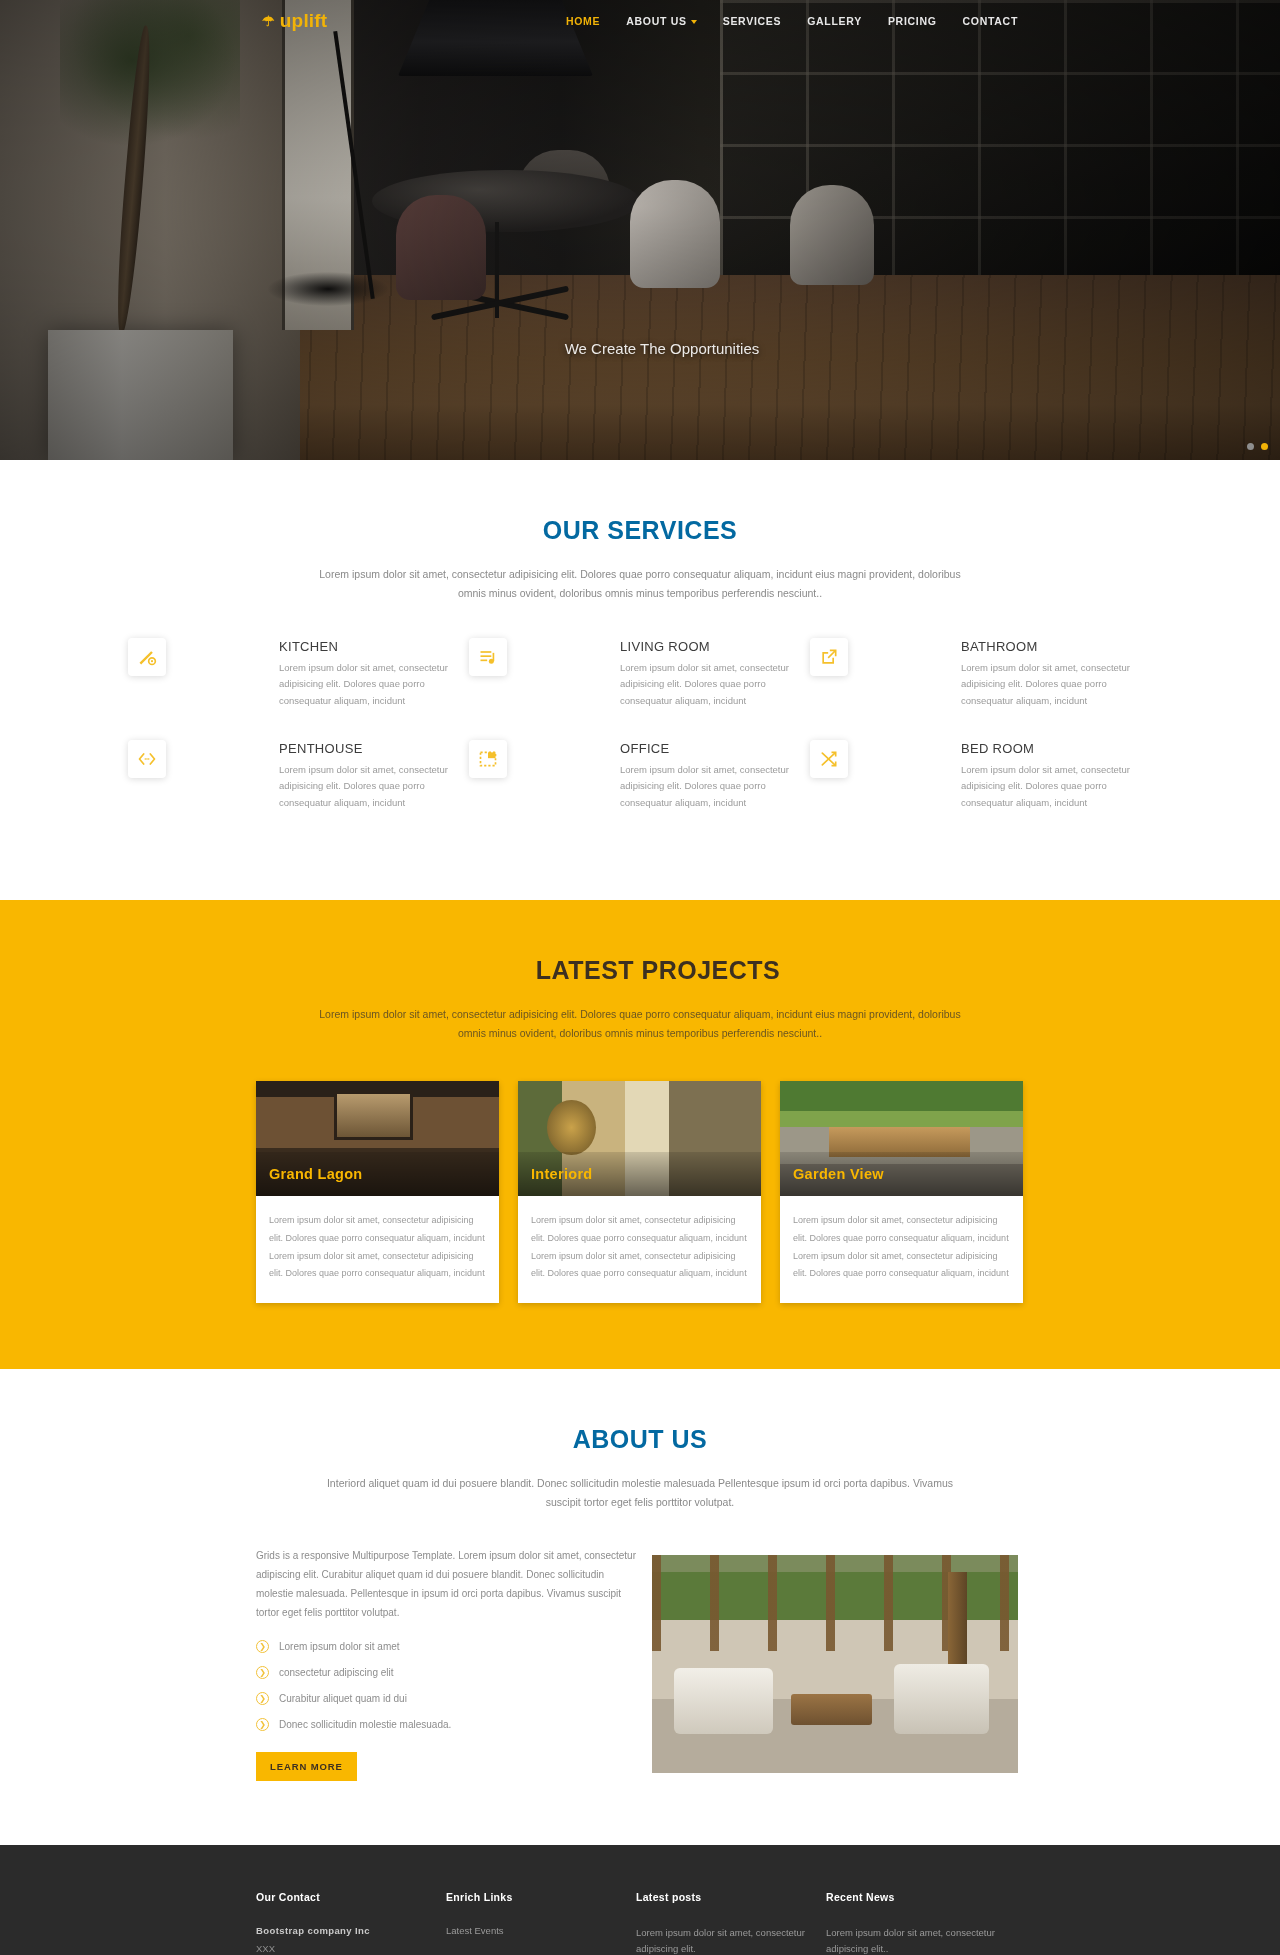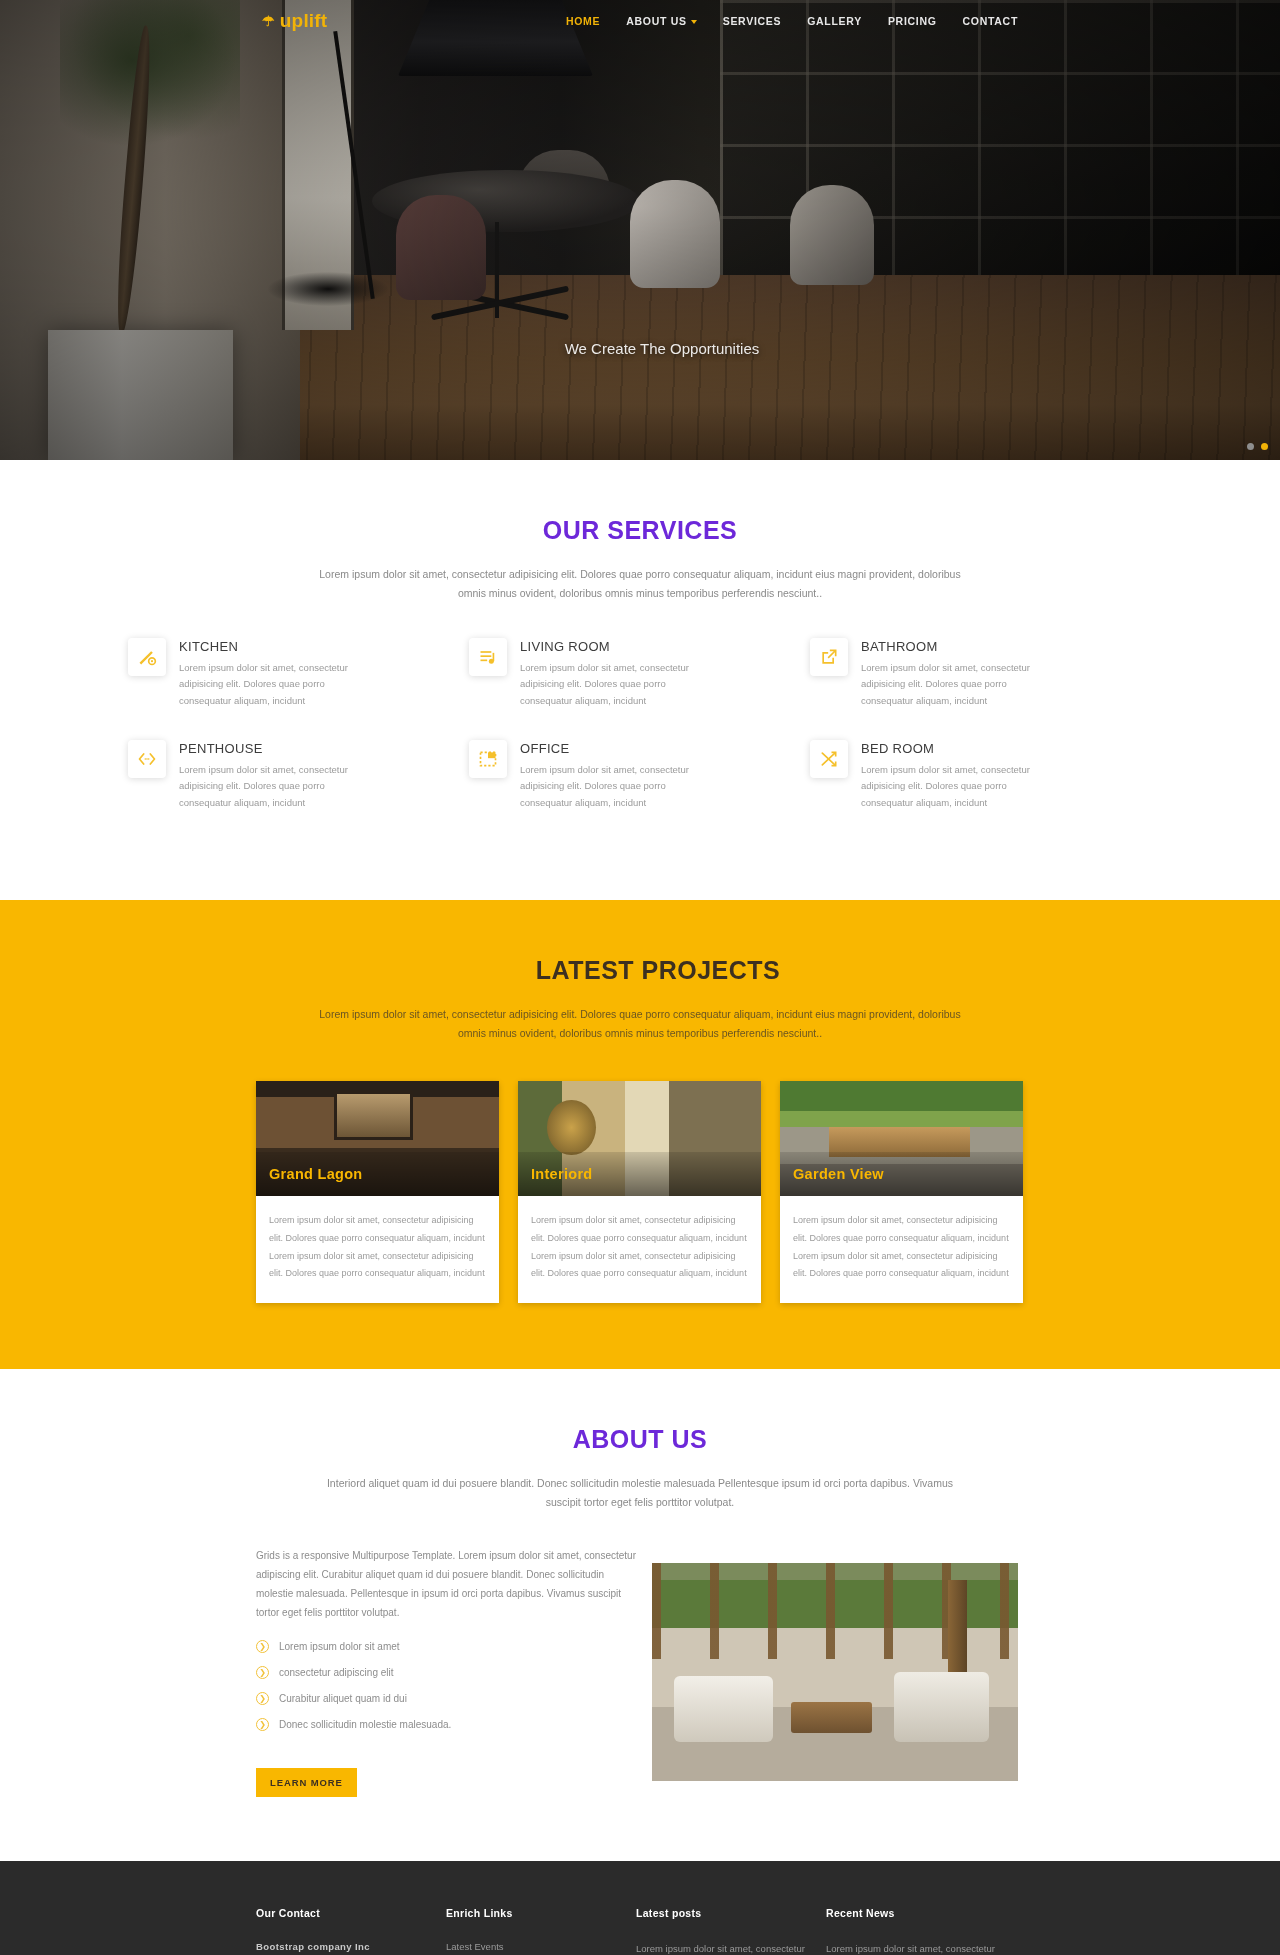--- a/index.html
+++ b/index.html
@@ -158,30 +158,30 @@
   }
   .hero-sub { color: #eceae8; font-size: 15px; margin-top: 10px; text-shadow: 0 1px 6px rgba(0,0,0,.7); padding-left: 44px; }
   .hero-dots { position: absolute; right: 12px; bottom: 10px; display: flex; gap: 7px; z-index: 18; }
   .hero-dots i { width: 7px; height: 7px; border-radius: 50%; background: #8e8e8e; display:block; }
   .hero-dots i.on { background: #f2b307; }
 
   
   .sec { padding: 56px 0 0; }
   .sec-title {
     text-align: center; font-size: 25px; font-weight: 700; letter-spacing: .5px;
-    color: #6d28d9; text-transform: uppercase;
+    color: #0369a1; text-transform: uppercase;
   }
   .sec-lead {
     text-align: center; font-size: 10.5px; color: #8a8a8a; line-height: 1.85;
     margin: 20px auto 0; width: 660px;
   }
 
   .services { padding-bottom: 58px; }
   .srv-grid { display: flex; flex-wrap: wrap; width: 1024px; margin: 34px auto 0; }
-  .srv { width: 341px; display: flex; gap: 13px; margin-bottom: 30px; }
+  .srv { width: 341px; display: flex; gap: 27px; margin-bottom: 30px; justify-content: space-between; }
   .srv-ico {
     width: 38px; height: 38px; flex: 0 0 38px; background: #fff;
     border-radius: 4px; box-shadow: 0 1px 7px rgba(0,0,0,.15);
     display: flex; align-items: center; justify-content: center;
   }
   .srv-ico svg { display: block; }
   .srv-body { padding-top: 1px; }
   .srv-h { font-size: 13px; color: #3c3c3c; font-weight: 400; letter-spacing: .3px; }
   .srv-p { font-size: 9.5px; color: #9b9b9b; line-height: 1.75; margin-top: 6px; width: 190px; }
 
@@ -222,21 +222,21 @@
   .about-p { font-size: 10px; color: #8d8d8d; line-height: 1.9; }
   .about-list { list-style: none; margin-top: 18px; }
   .about-list li { display: flex; align-items: center; gap: 10px; margin-bottom: 13px; }
   .about-list .b {
     width: 13px; height: 13px; border-radius: 50%; border: 1px solid #f2c23a;
     color: #f2c23a; font-size: 8px; display: flex; align-items: center; justify-content: center;
     flex: 0 0 13px; line-height: 1;
   }
   .about-list .t { font-size: 10px; color: #8d8d8d; }
   .learn {
-    margin-top: 24px; display: inline-block; background: #f9b700; color: #3d3020;
+    margin-top: 8px; display: inline-block; background: #f9b700; color: #3d3020;
     font-size: 9.5px; font-weight: 700; letter-spacing: .9px; padding: 9px 14px;
     border: none; cursor: pointer; text-transform: uppercase;
   }
   .about-img { width: 366px; height: 218px; position: relative; overflow: hidden; }
   .about-img .ph {
     position: absolute; inset: 0;
     background:
       linear-gradient(to bottom, #7b8b5c 0 8%, #5b7a3a 8% 30%, #cfc6b5 30% 66%, #b5ac9c 66% 100%);
   }
   .about-img .pergola { position:absolute; left:0; right:0; top:0; height:44%;

